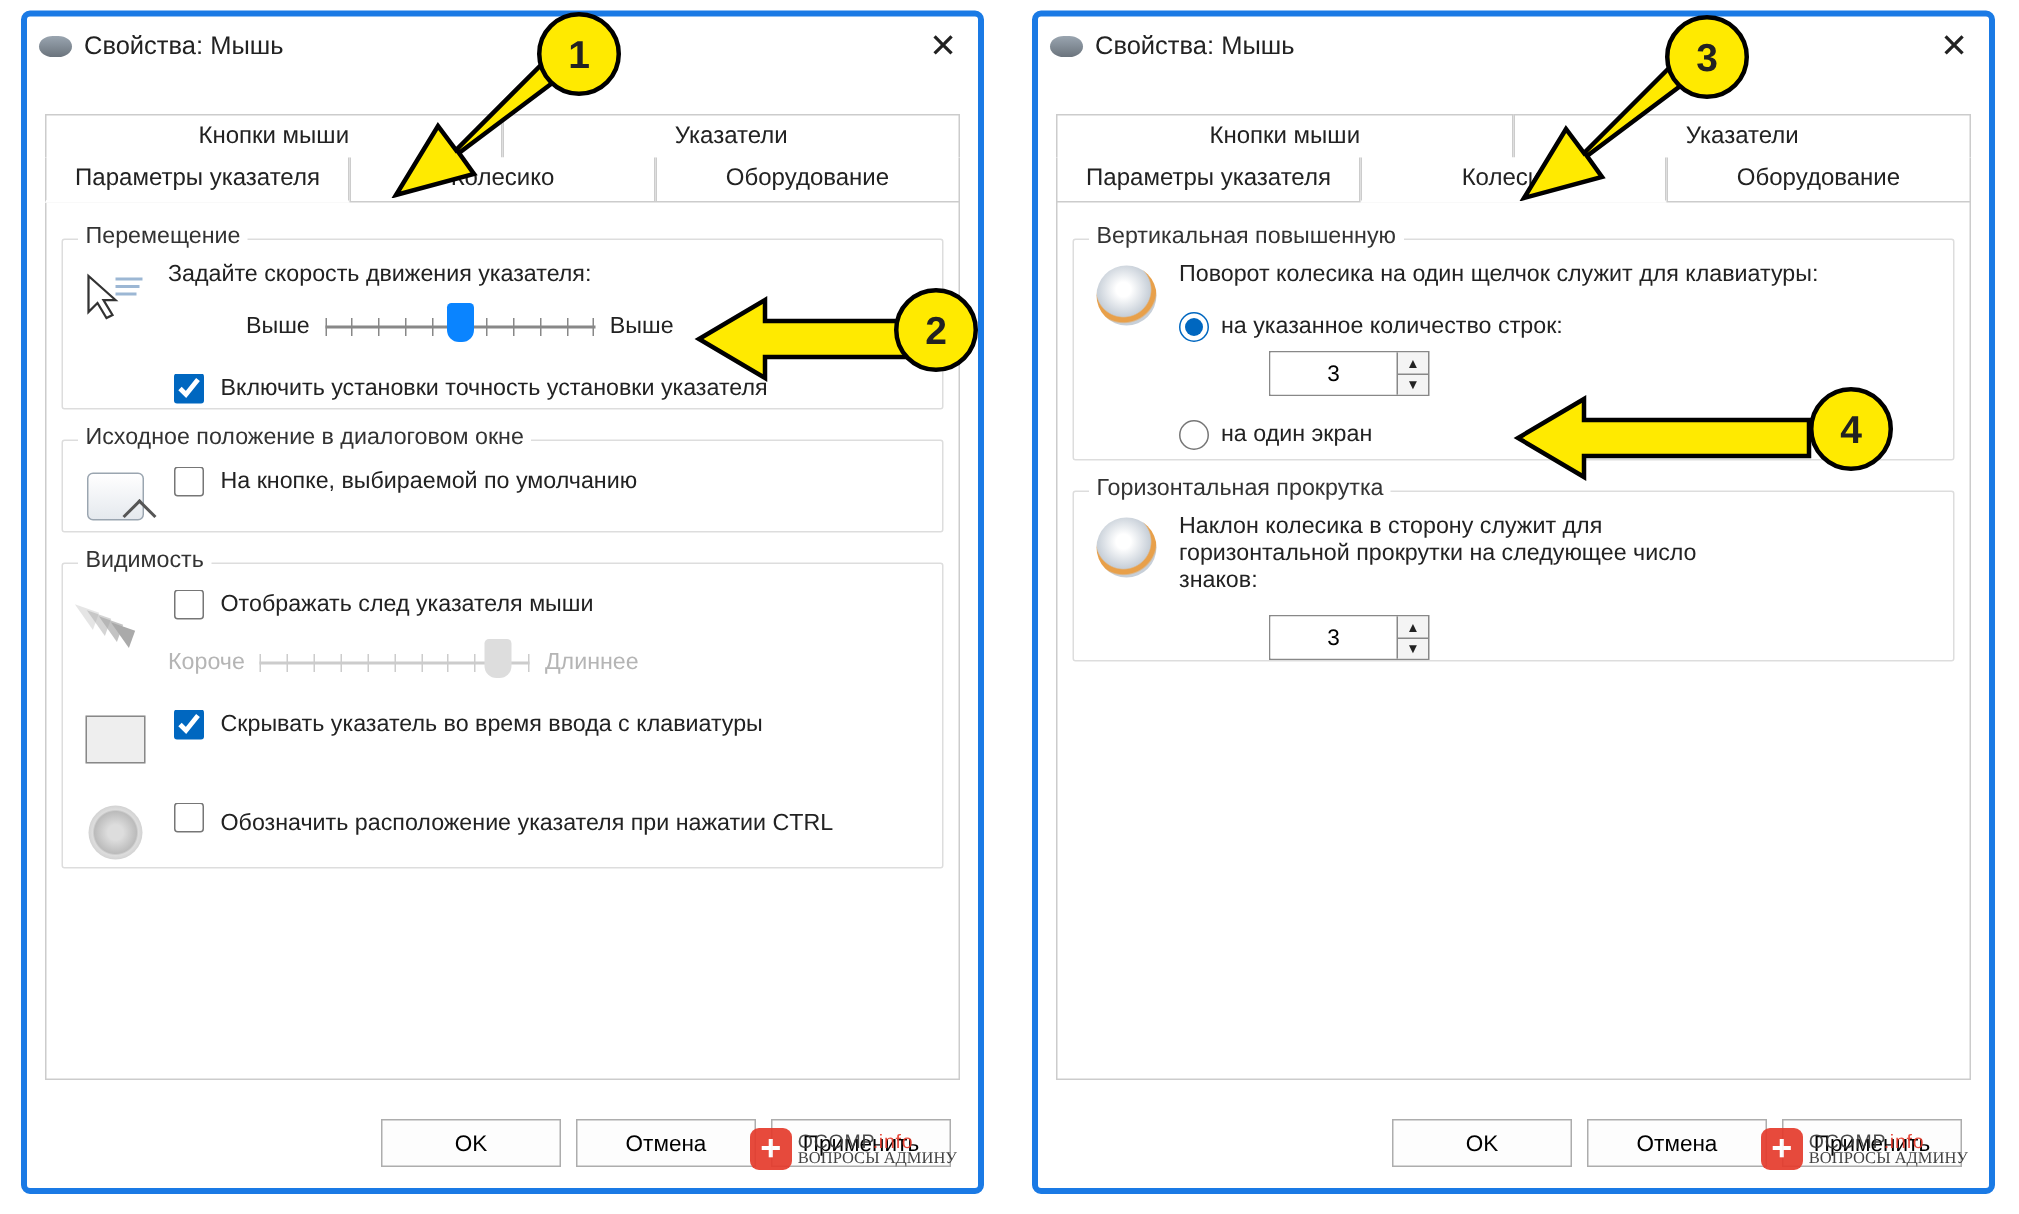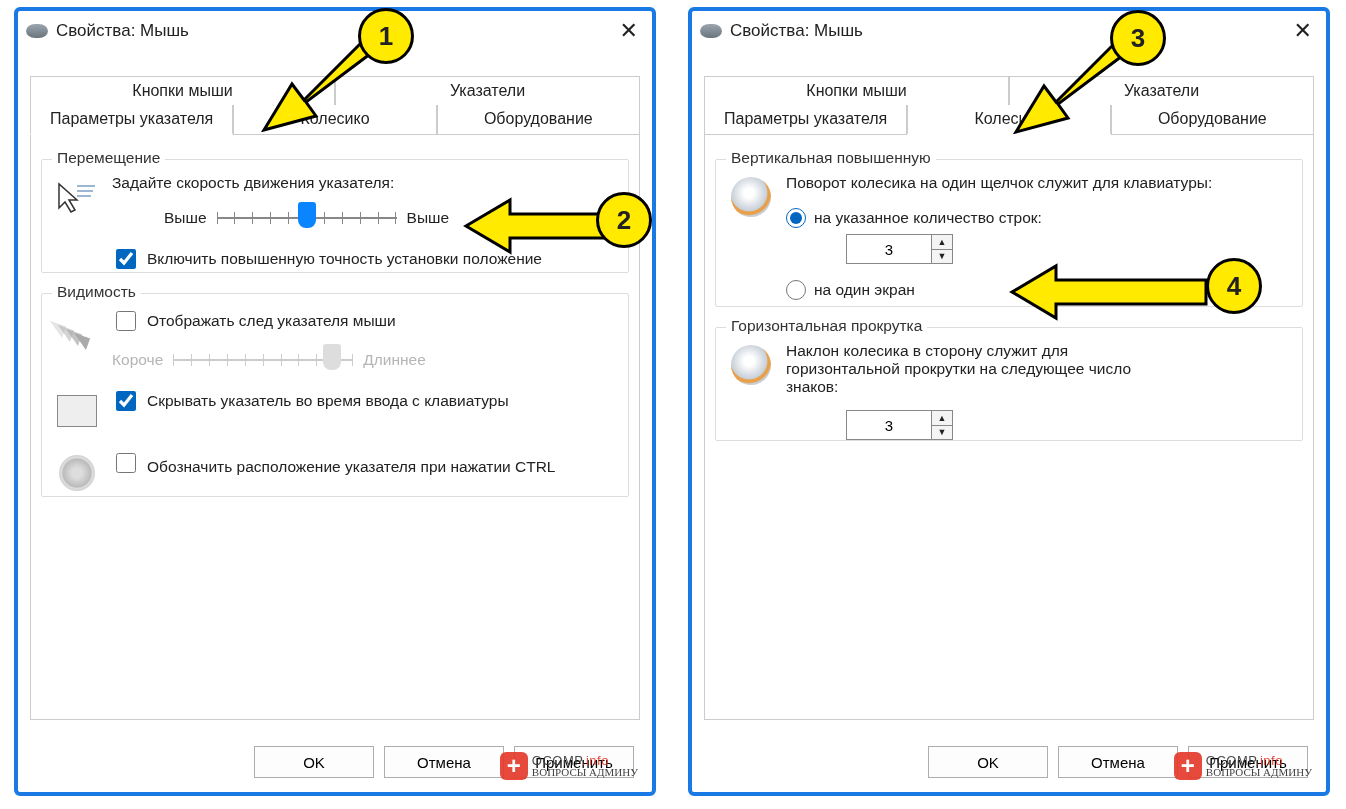--- a/index.html
+++ b/index.html
@@ -109,26 +109,38 @@
                     <i></i>
                     <i></i>
                     <i></i>
                   </div>
               <div class="slider-thumb" style="left:50%"></div>
             </div>
             <span>Выше</span>
           </div>
           <label class="check">
             <input type="checkbox" checked="" style="">
-            <span>Включить повышенную точность установки положение</span>
+            <span>Включить установки точность установки указателя</span>
           </label>
         </div>
       </div>
     </div>
 
+    <div class="group">
+      <span class="group-title">Исходное положение в диалоговом окне</span>
+      <div class="row">
+        <div class="icon-cell">
+              <div class="snap-icon"></div>
+            </div>
+        <label class="check">
+          <input type="checkbox" style="">
+          <span>На кнопке, выбираемой по умолчанию</span>
+        </label>
+      </div>
+    </div>
 
     <div class="group">
       <span class="group-title">Видимость</span>
       <div class="row">
         <div class="icon-cell">
           <div class="trail-icon">
                 <span style="left:0;top:2px;opacity:.3"></span>
                 <span style="left:8px;top:6px;opacity:.5"></span>
                 <span style="left:16px;top:10px;opacity:.7"></span>
                 <span style="left:24px;top:14px"></span>

